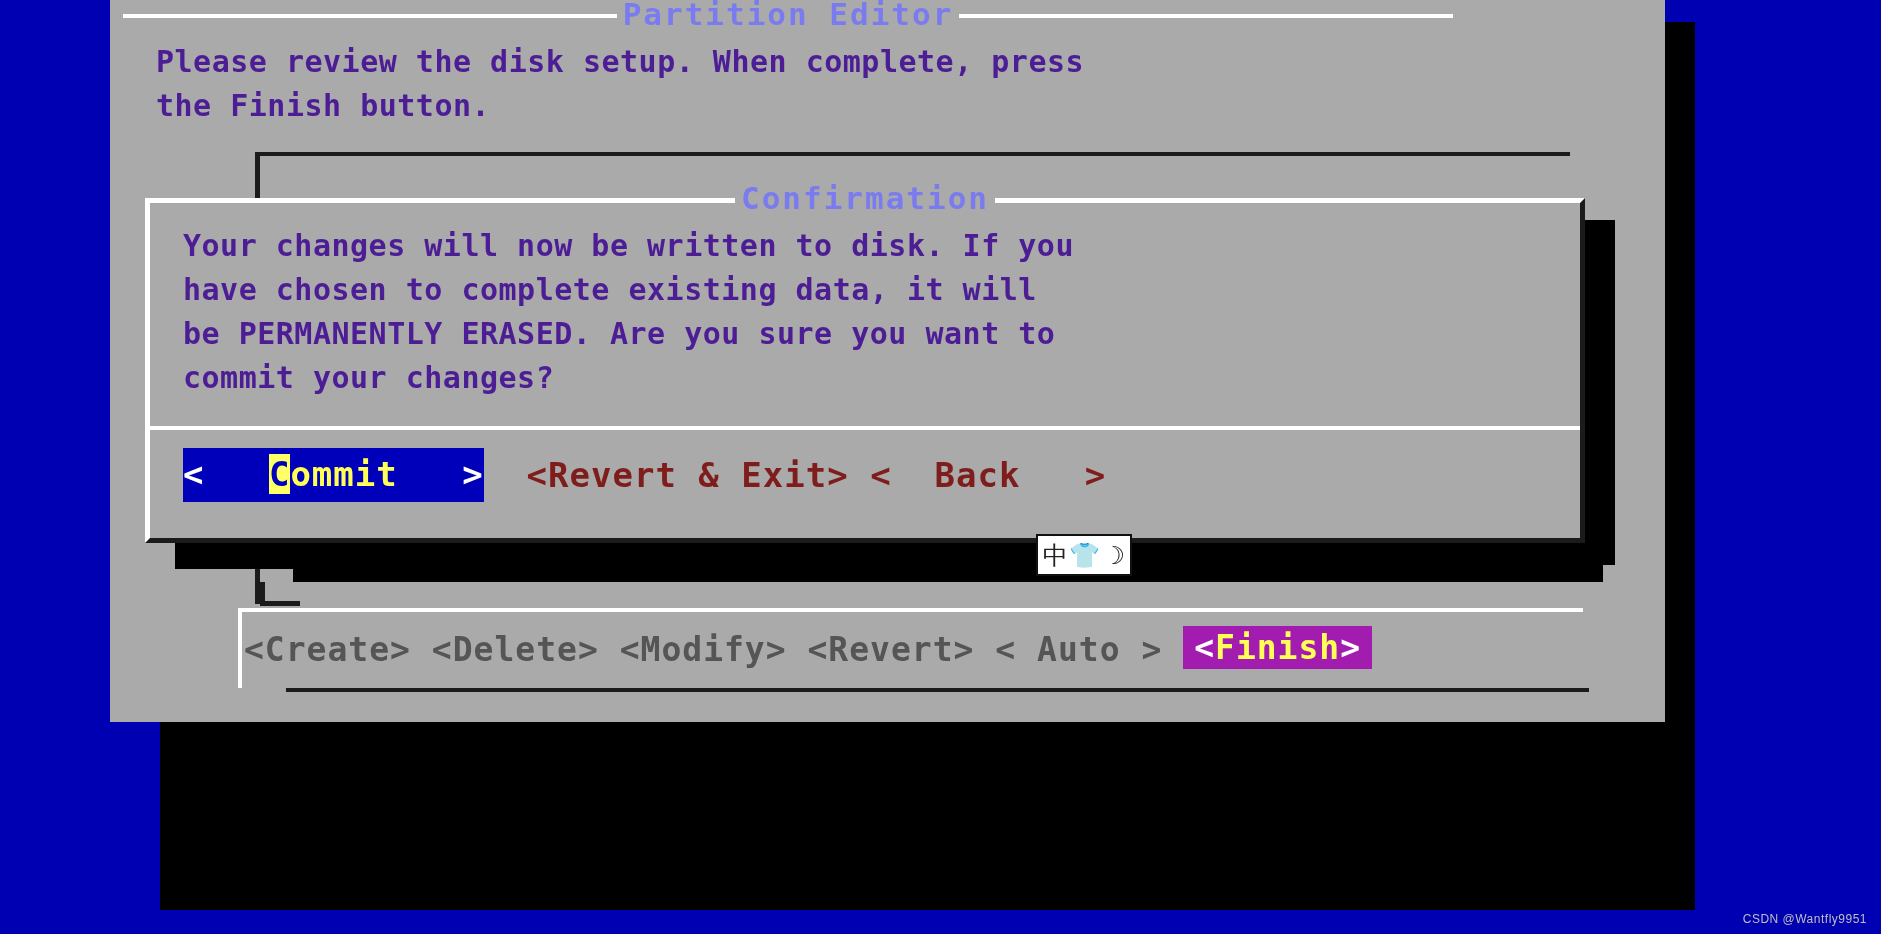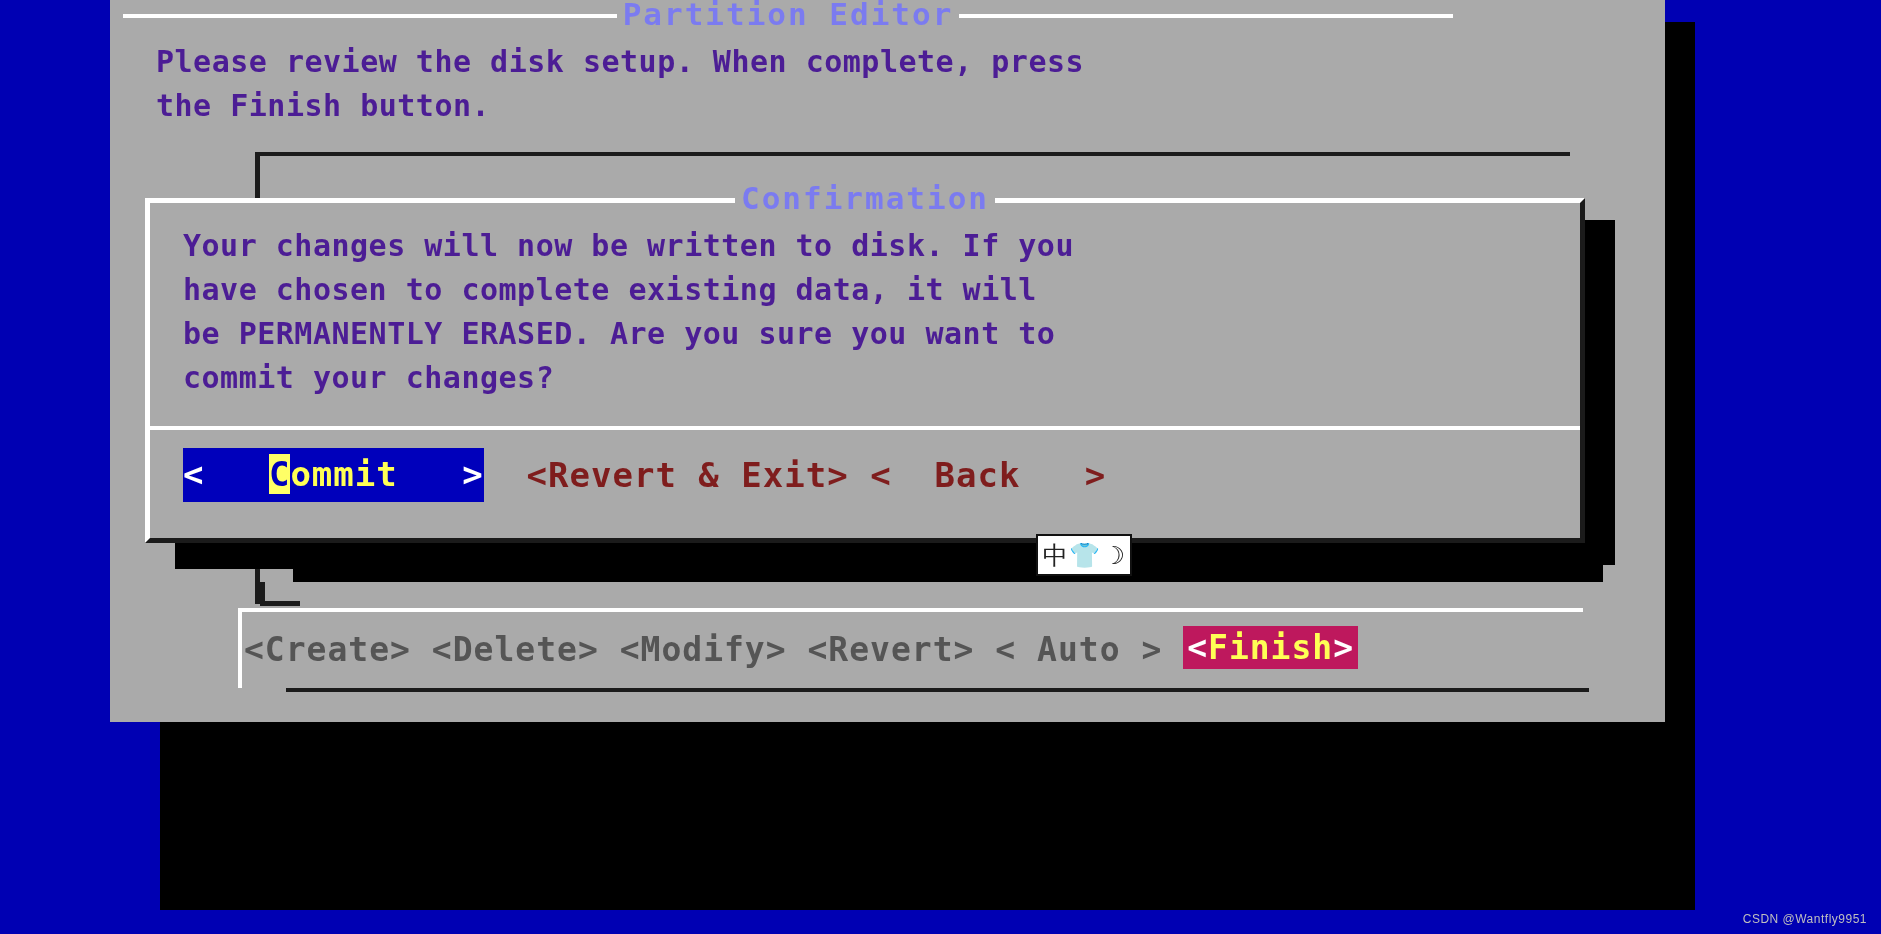--- a/index.html
+++ b/index.html
@@ -56,21 +56,21 @@
   }
   #pe-actions-top{position:absolute;left:0;top:0;right:0;height:0;border-top:4px solid #fff;}
   #pe-actions-left{position:absolute;left:0;top:0;width:4px;bottom:8px;background:#fff;}
   #pe-actions-bot{position:absolute;left:48px;bottom:4px;right:-6px;height:0;border-top:4px solid #1b1b1b;}
   #pe-actions-row{
     position:absolute;left:6px;top:18px;right:0;
     display:flex;align-items:flex-end;gap:0px;
     font-size:33px;font-weight:bold;letter-spacing:1px;
   }
   .btn{color:#555555;white-space:pre;padding:0;}
-  .btn.sel{background:#be185d;color:#ffff55;padding:2px 4px;}
+  .btn.sel{background:#a21caf;color:#ffff55;padding:2px 11px;}
   .btn.sel .brk{color:#ffffff;}
 
   
   #cf{left:145px;top:198px;width:1440px;height:345px;}
   #cf-shadow{left:1585px;top:220px;width:30px;height:345px;background:#000;position:absolute;}
   #cf-shadow2{left:175px;top:543px;width:1410px;height:26px;background:#000;position:absolute;}
   #cf-inner{
     position:absolute;left:0px;top:0px;right:0px;bottom:0px;
     border-left:5px solid #ffffff;border-top:5px solid #ffffff;
     border-right:5px solid #1b1b1b;border-bottom:5px solid #1b1b1b;

